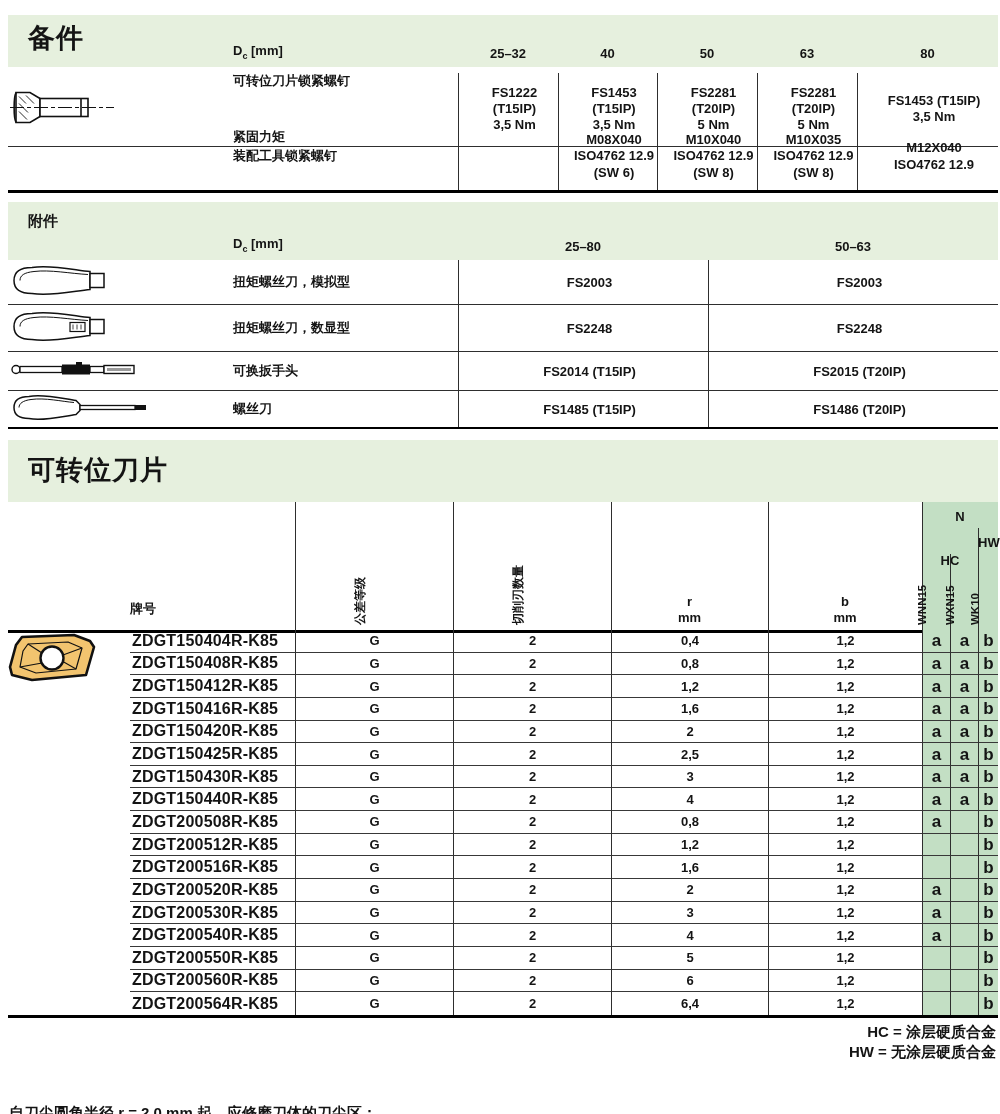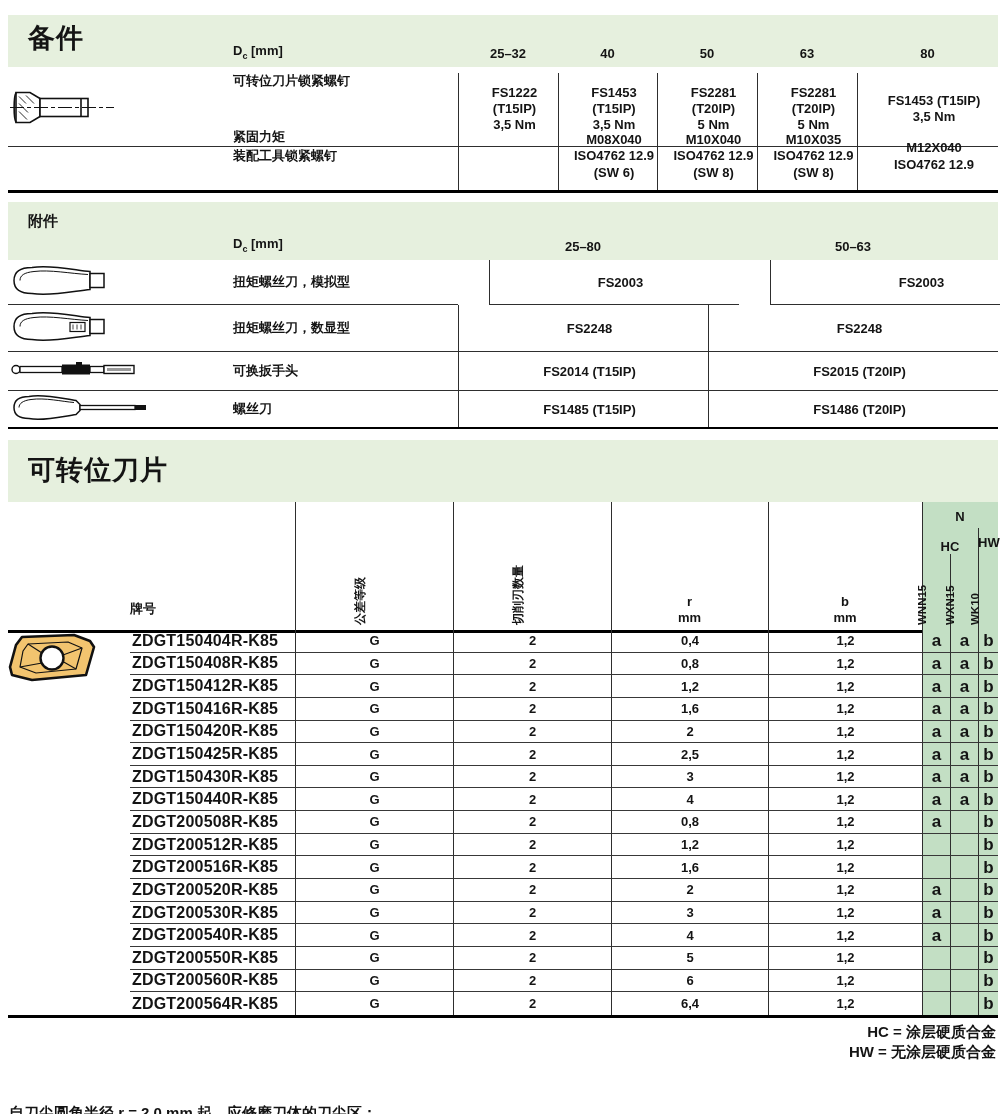--- a/index.html
+++ b/index.html
@@ -32,21 +32,21 @@
   .t2row{display:grid;grid-template-columns:450px 250px 290px;}
   .t2row.divided>div{border-bottom:1px solid #2e2e2e;}
   
   .t3head{position:absolute;left:8px;top:502px;width:990px;height:128px;border-bottom:3px solid #000;box-sizing:content-box;}
   .t3head .greenblock{position:absolute;left:914px;top:0;width:76px;height:100%;background:#c3dfc4;}
   .vline{position:absolute;width:0;border-left:1px solid #2e2e2e;}
   .h-partno{position:absolute;left:122px;bottom:12px;font-size:13px;}
   .rot{position:absolute;transform-origin:0 100%;transform:rotate(-90deg);white-space:nowrap;font-size:12px;line-height:13px;}
   .h-center2{position:absolute;bottom:4px;font-size:13px;text-align:center;line-height:1.2;}
   .h-n{position:absolute;left:914px;width:76px;top:7px;text-align:center;font-size:13px;}
-  .h-hc{position:absolute;left:914px;width:56px;top:37px;text-align:center;font-size:13px;}
+  .h-hc{position:absolute;left:914px;width:56px;top:51px;text-align:center;font-size:13px;}
   .h-hw{position:absolute;left:970px;width:20px;top:33px;text-align:center;font-size:13px;}
   .t3body{position:absolute;left:8px;top:630px;width:990px;height:385px;border-bottom:3px solid #000;
           display:flex;flex-direction:column;}
   .i-row{display:grid;grid-template-columns:122px 165px 158px 158px 157px 154px 28px 28px 20px;flex:1;}
   .i-cell{display:flex;align-items:center;justify-content:center;font-size:13px;
           border-bottom:1px solid #383838;border-left:1px solid #2e2e2e;box-sizing:border-box;}
   .i-cell.icon-spacer{border:none;}
   .i-cell.part{justify-content:flex-start;border-left:none;font-size:16px;padding-left:2px;letter-spacing:.2px;}
   .i-cell.grade{background:#c3dfc4;font-size:17px;line-height:1;}
   .i-row:last-child .i-cell{border-bottom:none;}
@@ -142,21 +142,21 @@
   </div>
 
   <div class="band" style="top:202px;height:58px;">
     <div class="band-title-sm">附件</div>
     <div class="dc-label"><span>D</span><sub>c</sub><span> [mm]</span></div>
     <div class="band-col" style="left:450px;width:250px;">25–80</div>
     <div class="band-col" style="left:700px;width:290px;">50–63</div>
   </div>
 
   <div class="t2">
-    <div class="t2row divided" style="height:45px;gap:31px;">
+    <div class="t2row divided" style="height:45px;">
       <div class="labelcell">
         <span class="rowicon">
           <svg width="100" height="36" viewBox="0 0 100 36">
             <g fill="#fff" stroke="#111" stroke-width="1.5">
               <path d="M4,18 C4,10 10,5 22,5 C40,2 62,7 80,9 L80,27 C62,29 40,34 22,31 C10,31 4,26 4,18 Z"></path>
               <rect x="80" y="11" width="14" height="14"></rect>
             </g>
             <path d="M10,18 C10,13 14,10 24,9 C40,7 60,11 78,12" fill="none" stroke="#111" stroke-width="1"></path>
           </svg>
         </span>

